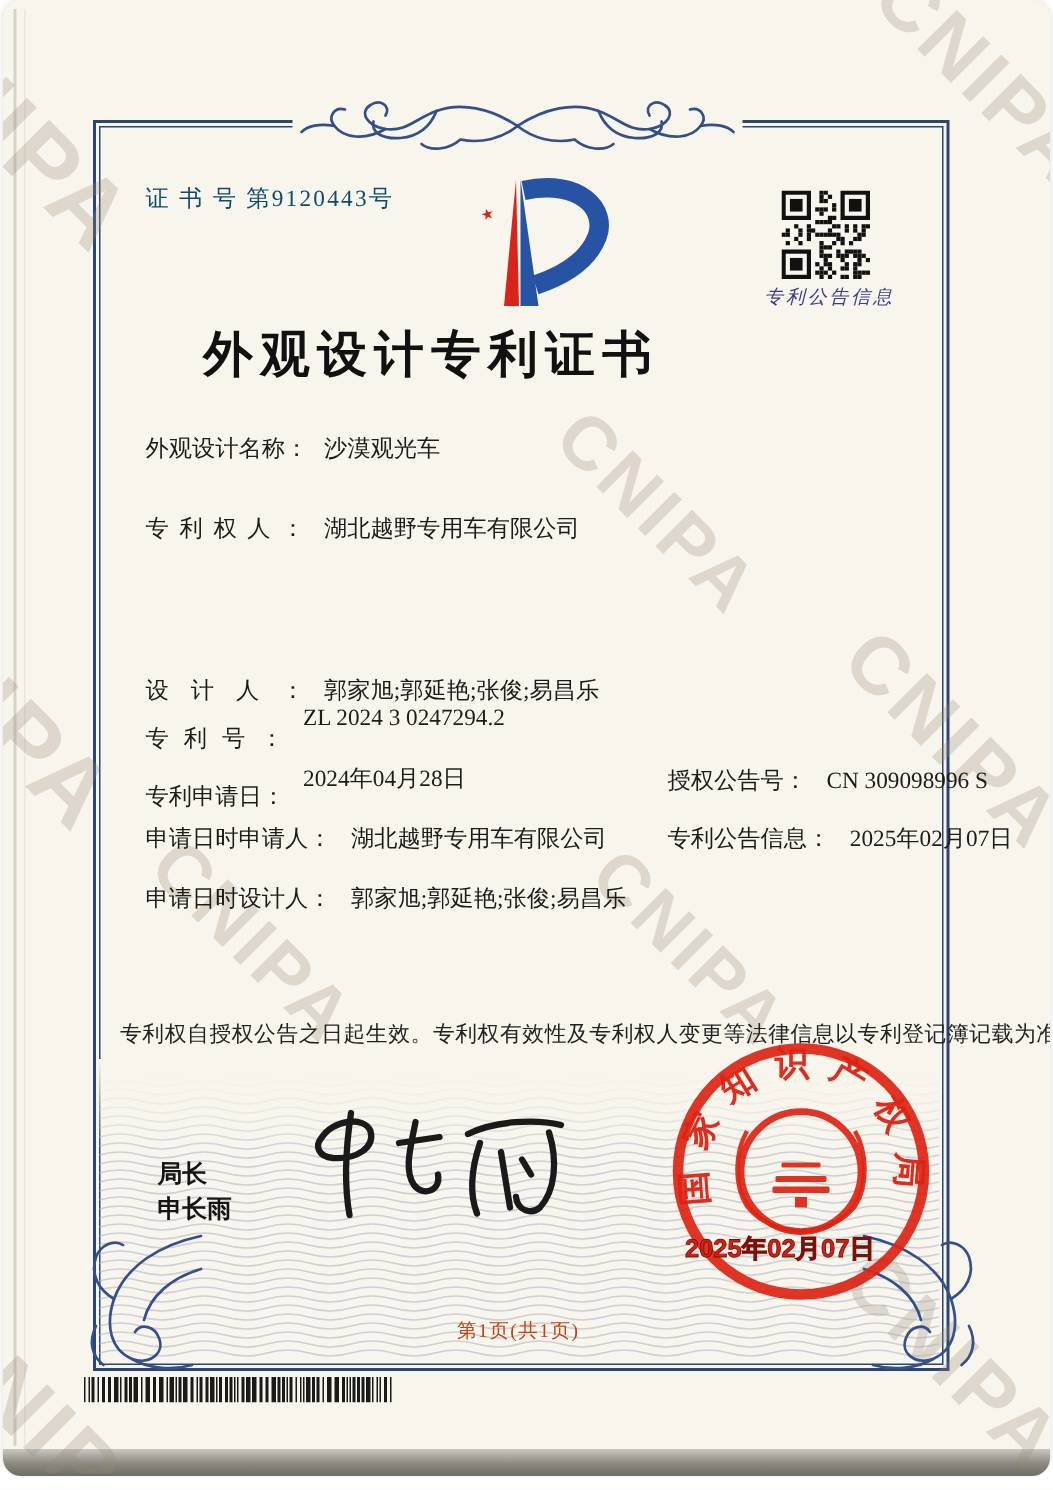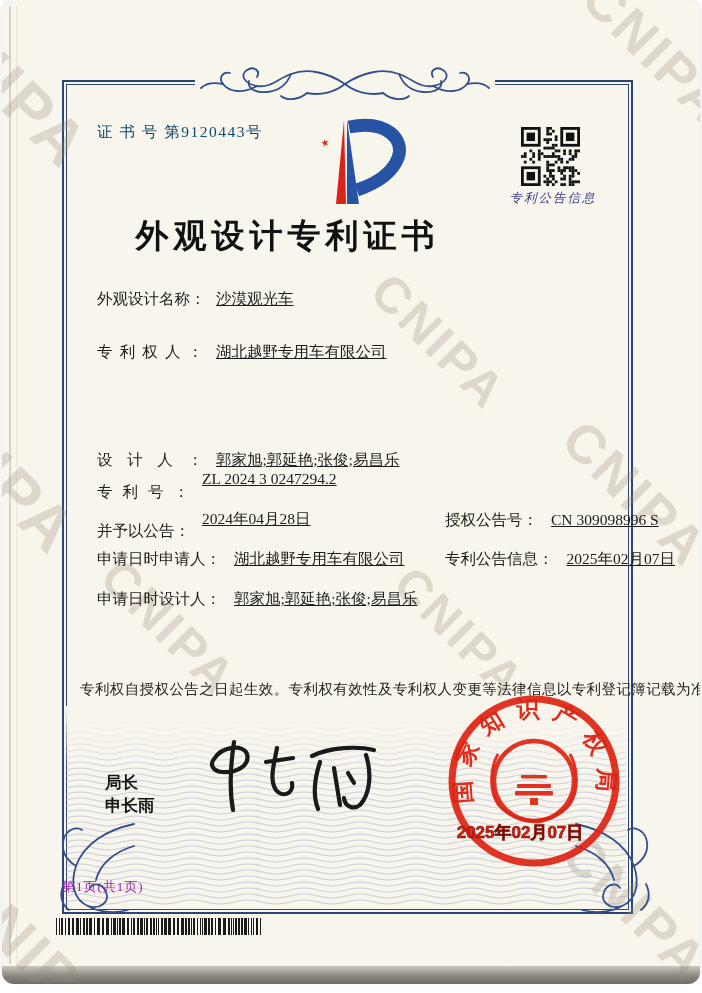--- a/index.html
+++ b/index.html
@@ -33,35 +33,35 @@
   .qr{position:absolute;left:519px;top:127px;z-index:5;}
   .qr-caption{position:absolute;left:499px;top:190px;width:104px;text-align:center;
       font-size:12.5px;letter-spacing:2px;color:#3a3a8c;font-style:italic;z-index:5;}
   .title{position:absolute;left:60px;top:214px;width:451px;text-align:center;
       font-size:33px;font-weight:bold;color:#111;letter-spacing:5px;z-index:5;}
   
   .row{position:absolute;left:95px;font-size:15.5px;color:#1c1c1c;z-index:5;white-space:nowrap;}
   .lbl{display:inline-block;text-align:justify;text-align-last:justify;vertical-align:top;}
   .w104{width:106px;}
   .w90{width:92px;margin-top:12px;}
-  .val{margin-left:13px;text-decoration:underline;}
+  .val{margin-left:13px;}
   .col-r{position:absolute;left:348px;top:0;margin-top:40px;}
   .decl{position:absolute;left:78px;width:552px;font-size:14.5px;color:#222;
       letter-spacing:.4px;z-index:5;white-space:nowrap;}
   
   .waves{position:absolute;left:64px;top:706px;z-index:2;}
   .wave-fade{position:absolute;left:64px;top:706px;width:560px;height:60px;z-index:2;
       background:linear-gradient(180deg,#f8f5ec,rgba(248,245,236,0));}
   .signoff{position:absolute;left:103px;z-index:5;
       font-family:"Liberation Sans","DejaVu Sans",sans-serif;
       font-weight:bold;font-size:16.5px;color:#151515;}
   .signature{position:absolute;left:198px;top:738px;z-index:5;}
   .seal{position:absolute;left:442px;top:692px;z-index:6;}
-  .footer-page{position:absolute;left:60px;top:878px;width:567px;text-align:left;
-      font-size:13px;color:#a21caf;letter-spacing:1px;z-index:5;}
+  .footer-page{position:absolute;left:60px;top:878px;width:567px;text-align:center;
+      font-size:13px;color:#c2410c;letter-spacing:1px;z-index:5;}
   .barcode{position:absolute;left:54px;top:918px;z-index:5;}
   svg{display:block;}
 </style>
 </head>
 <body>
 
 <div class="paper">
 
   <div class="wm" style="left:-46px;top:-18px;font-size:64px;">CNIPA</div>
   <div class="wm" style="left:612px;top:-34px;font-size:54px;">CNIPA</div>
@@ -290,21 +290,21 @@
   </div>
   <div class="row" style="top:450px">
     <span class="lbl w104">设计人：</span><span class="val">郭家旭;郭延艳;张俊;易昌乐</span>
   </div>
 
   <div class="row" style="top:470px;right:70px">
     <span class="lbl w90">专利号：</span><span class="val">ZL 2024 3 0247294.2</span>
     <span class="col-r"><span>授权公告号：</span><span class="val">CN 309098996 S</span></span>
   </div>
   <div class="row" style="top:509px;right:70px">
-    <span class="lbl w90">并予以公告：</span><span class="val">2024年04月28日</span>
+    <span class="lbl w90">专利申请日：</span><span class="val">2024年04月28日</span>
     <span class="col-r"><span>专利公告信息：</span><span class="val">2025年02月07日</span></span>
   </div>
 
   <div class="row" style="top:549px">
     <span>申请日时申请人：</span><span class="val">湖北越野专用车有限公司</span>
   </div>
   <div class="row" style="top:589px">
     <span>申请日时设计人：</span><span class="val">郭家旭;郭延艳;张俊;易昌乐</span>
   </div>
 

